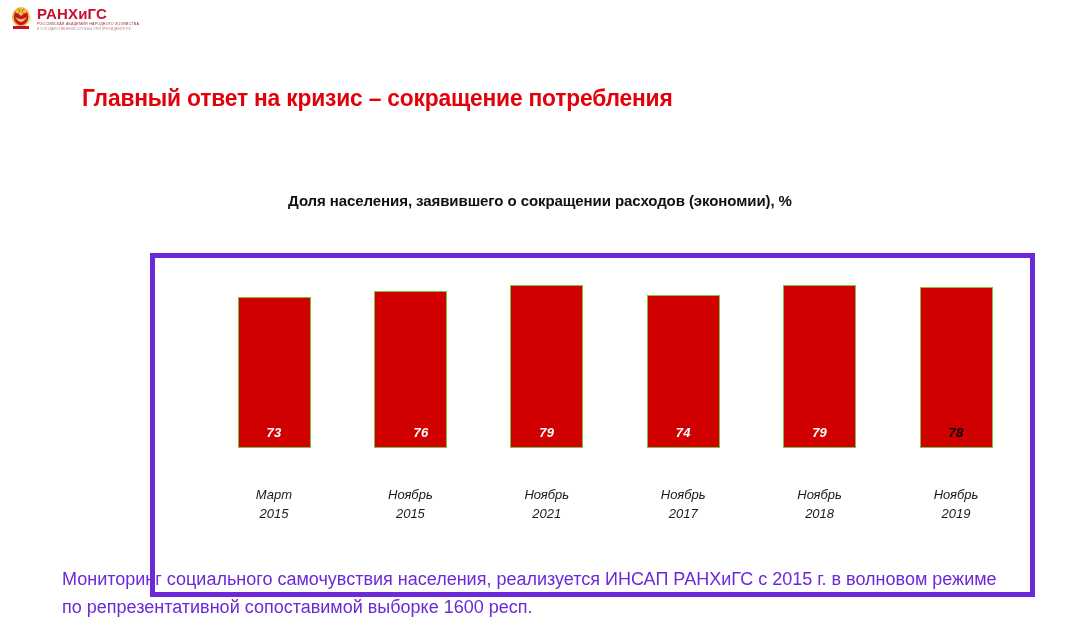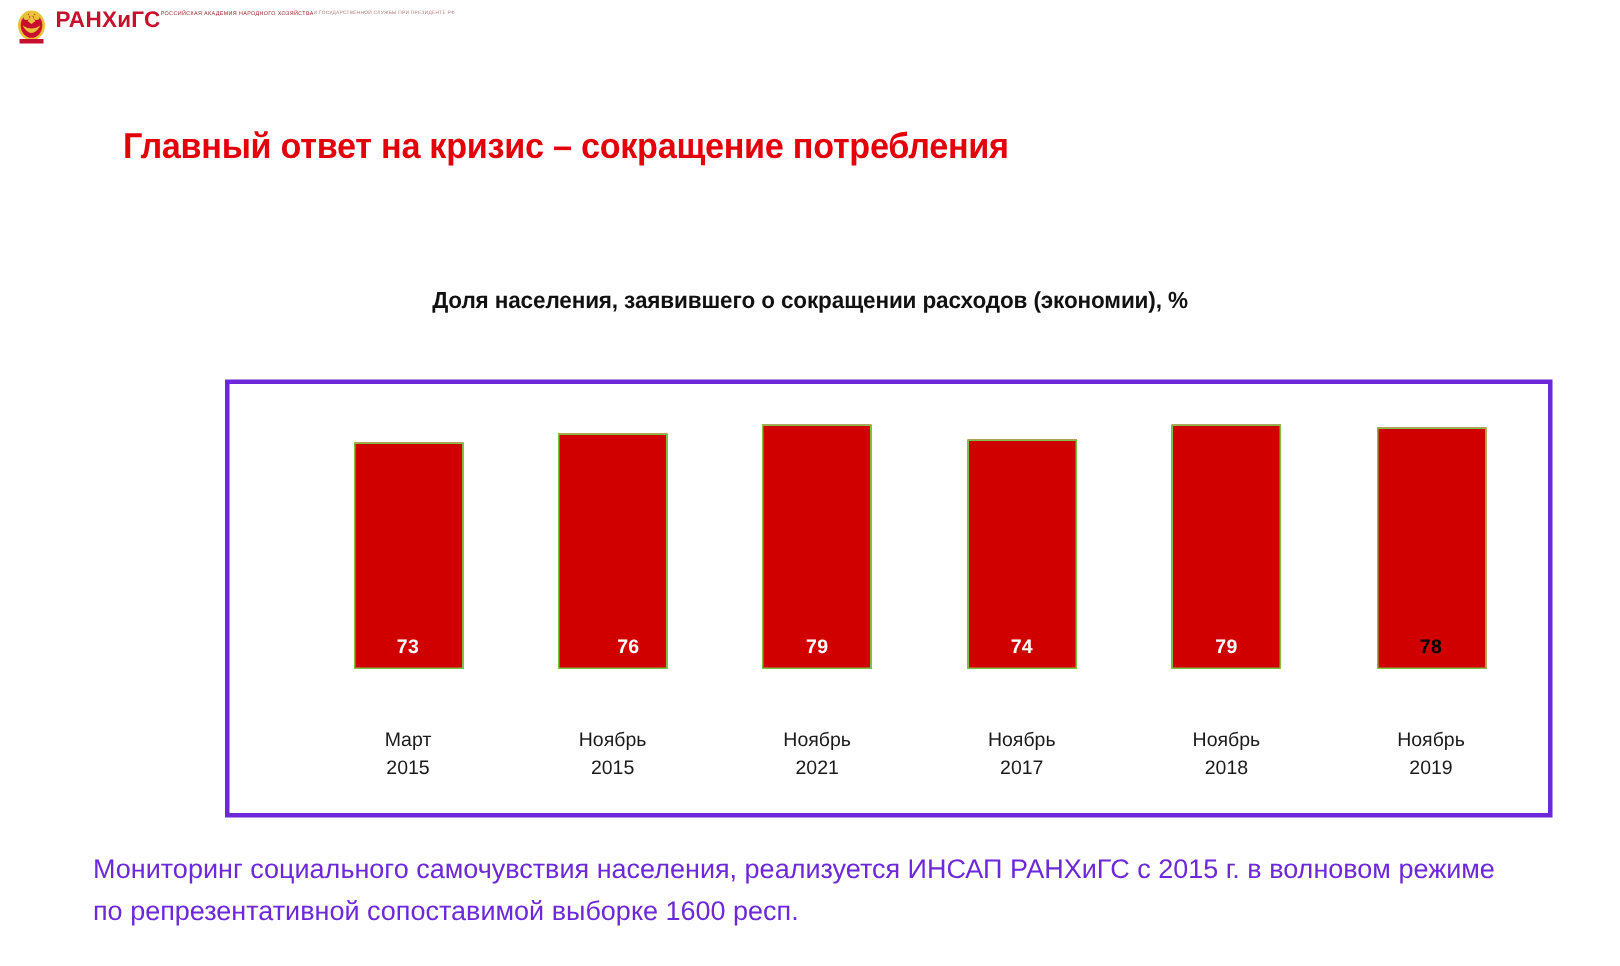--- a/index.html
+++ b/index.html
@@ -31,21 +31,21 @@
     gap: 5px;
   }
   .logo-emblem {
     width: 22px;
     height: 24px;
     position: relative;
     flex: none;
   }
   .logo-text-wrap {
     display: flex;
-    flex-direction: row;
+    flex-direction: column;
     line-height: 1;
   }
   .logo-title {
     font-size: 15px;
     font-weight: bold;
     color: #C8102E;
     letter-spacing: 0.2px;
     font-family: "Liberation Sans", sans-serif;
   }
   .logo-sub {
@@ -101,24 +101,25 @@
     color: #111111;
     letter-spacing: -0.1px;
     transform: scaleX(0.97);
   }
 
   .chart-frame {
     position: absolute;
     left: 150px;
     top: 253px;
     width: 885px;
-    height: 292px;
-    border: 3px solid #6d28d9;
+    height: 344px;
+    border: 5px solid #6d28d9;
     background: #ffffff;
     box-sizing: border-box;
+    font-style: italic;
   }
   .plot-area {
     position: absolute;
     left: 0; top: 0;
     width: 885px;
     height: 292px;
   }
   .bar-group {
     position: absolute;
     bottom: 102px;     

